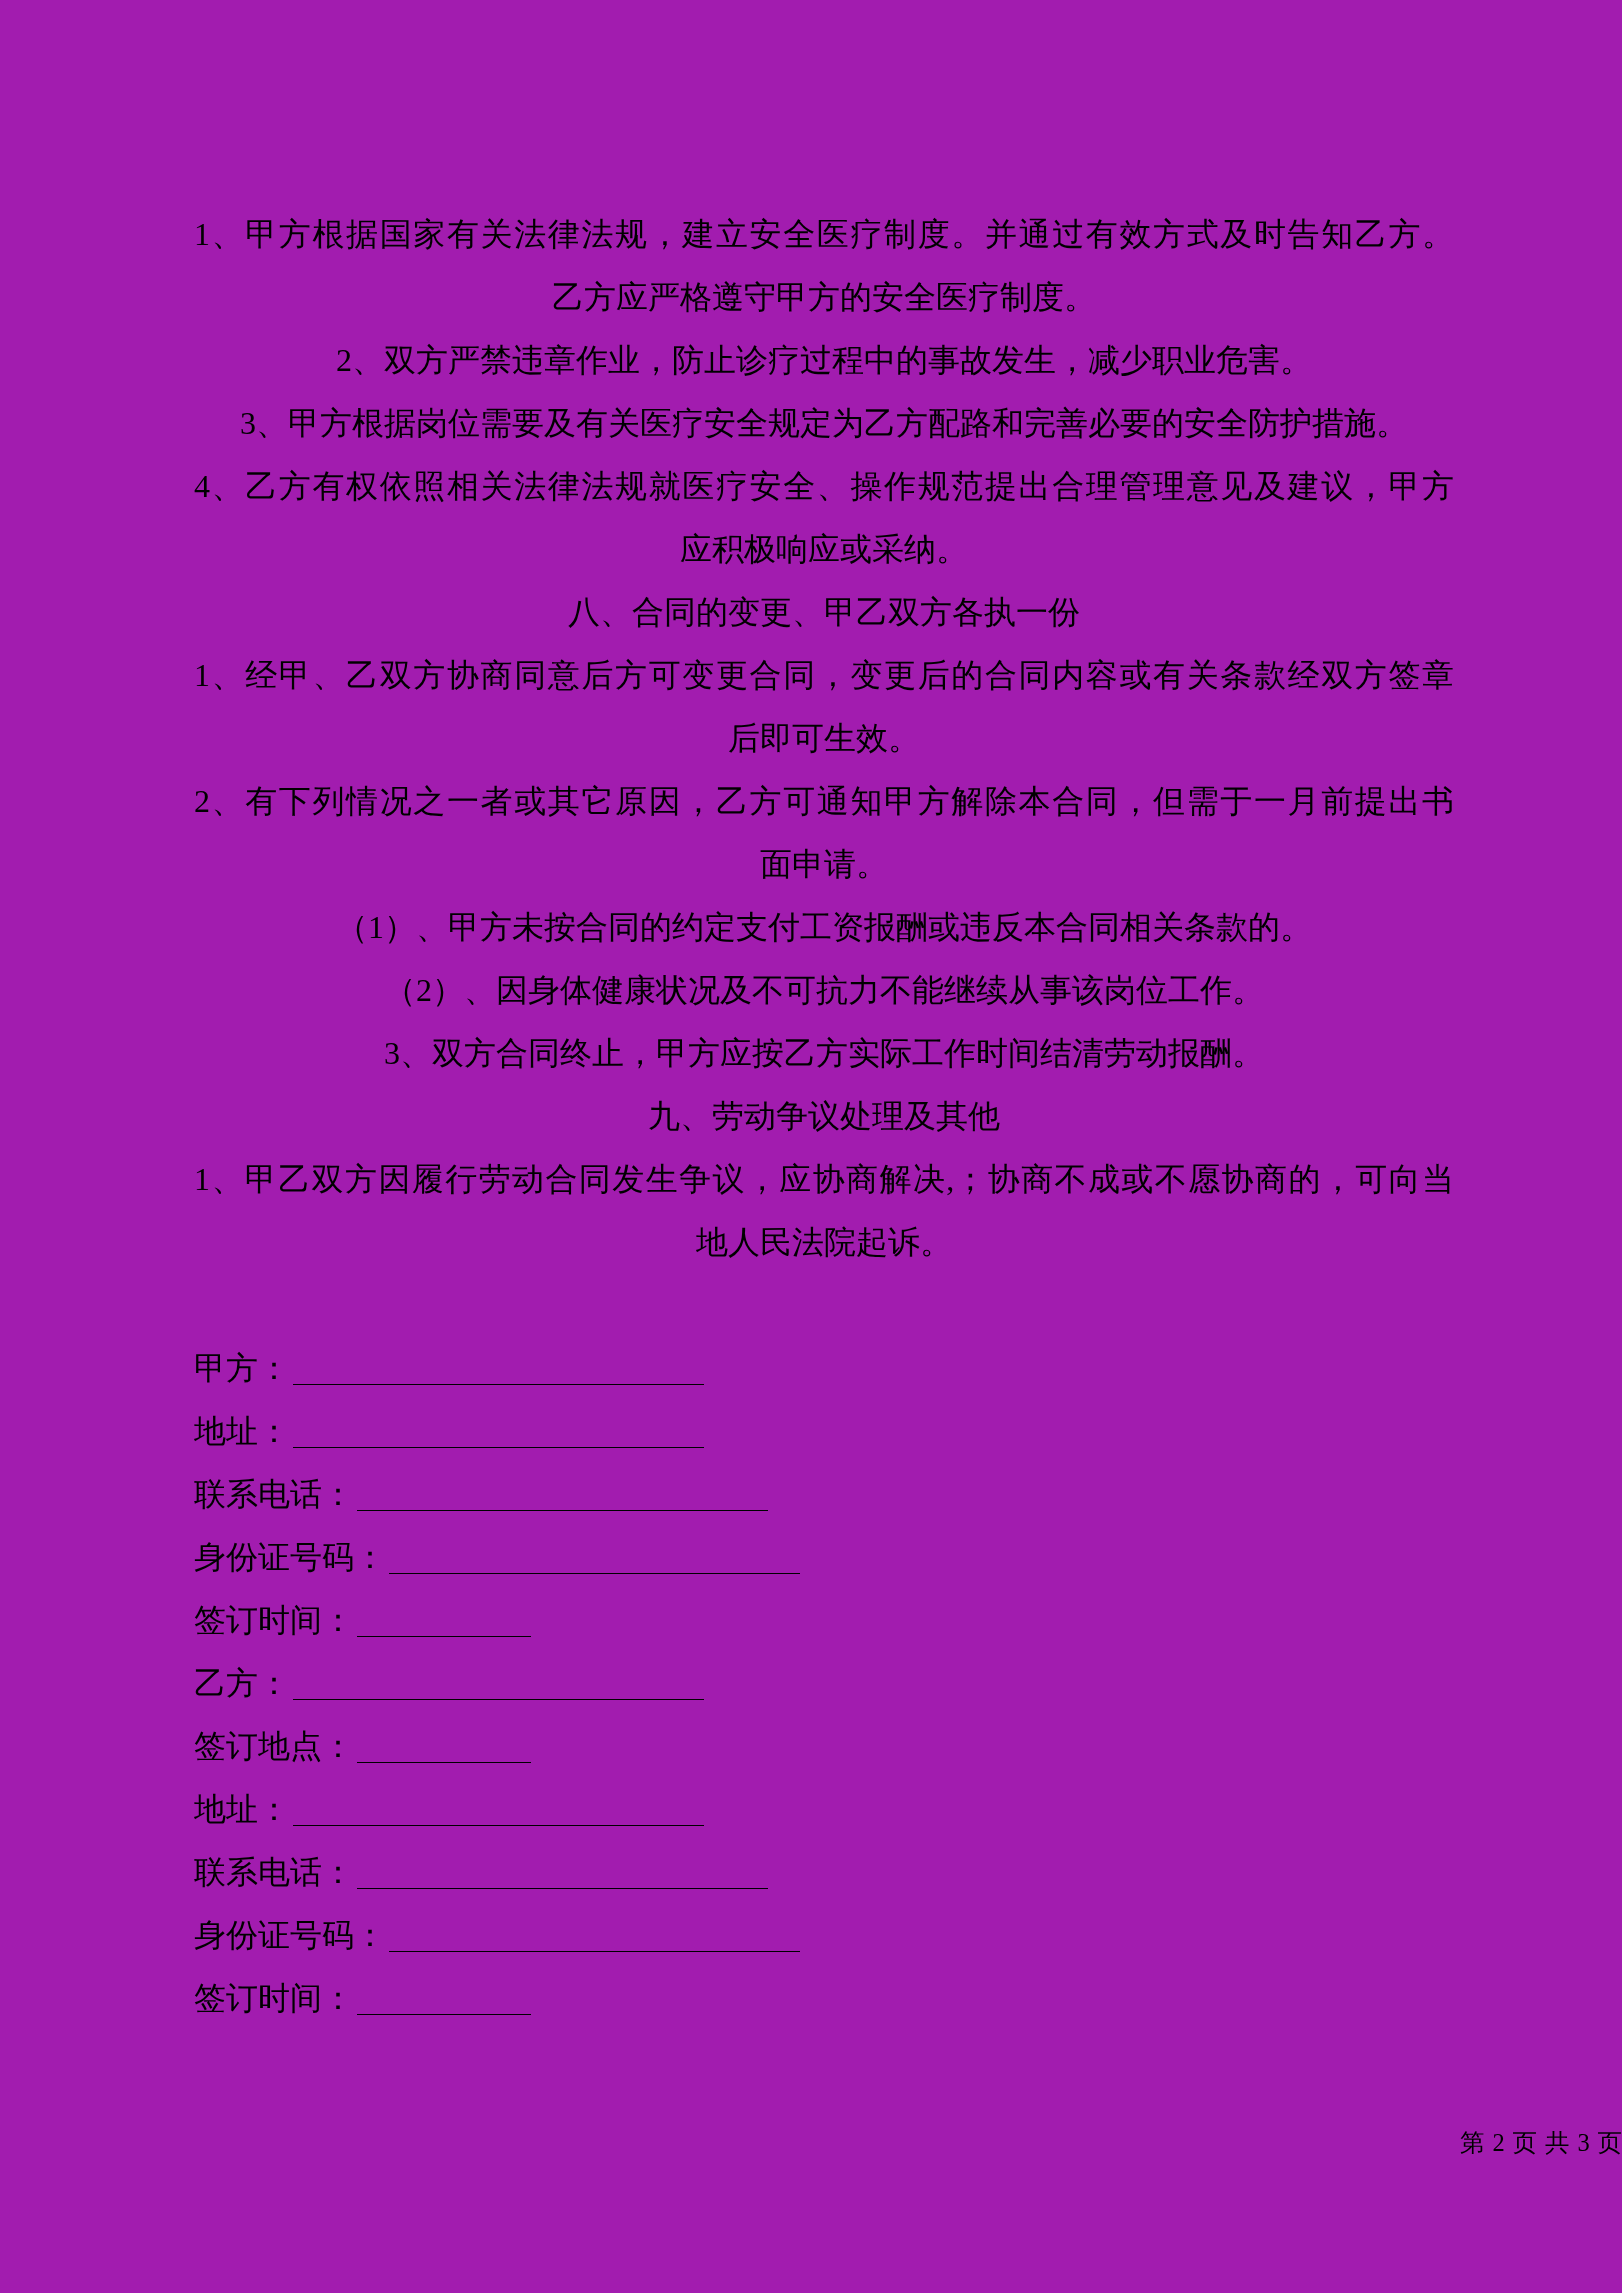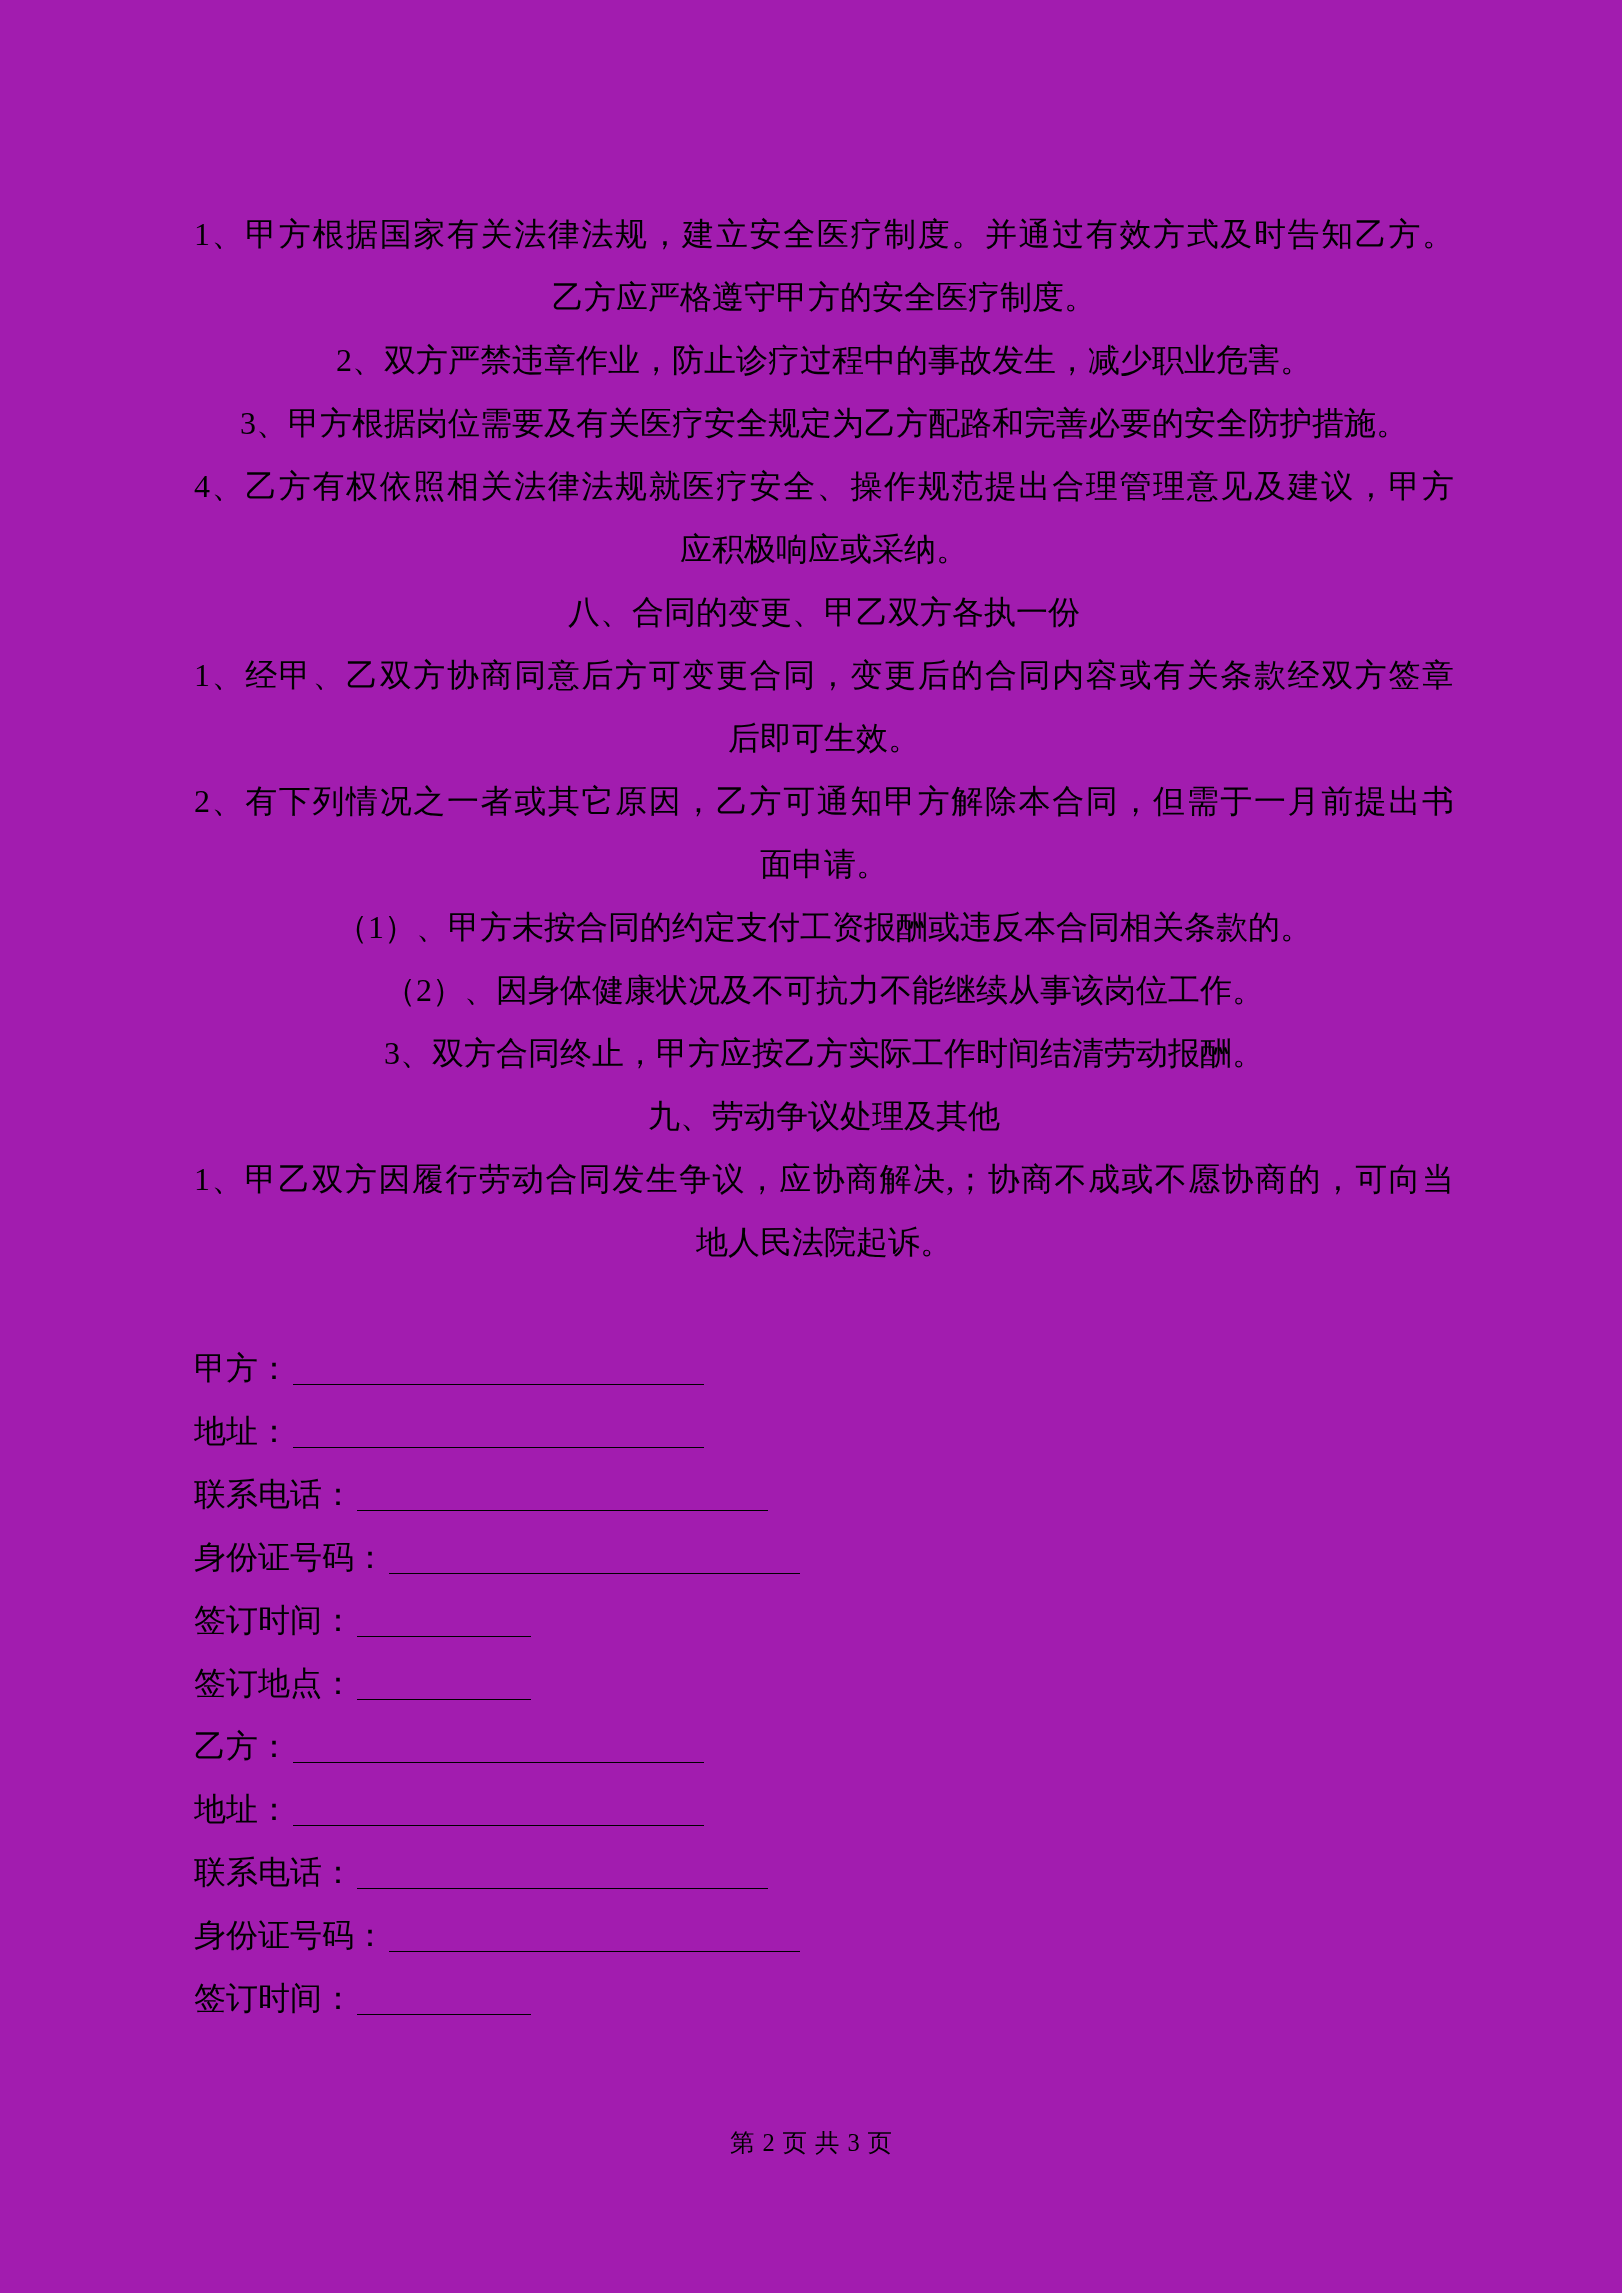--- a/index.html
+++ b/index.html
@@ -39,21 +39,21 @@
     display:inline-block;
     height:38px;
     border-bottom:1.8px solid #000000;
     vertical-align:-5.5px;
     margin-left:2.7px;
   }
   .footer{
     position:absolute;
     top:2126px;left:0;
     width:100%;
-    text-align:center;
+    text-align:right;
     font-size:24.5px;
     letter-spacing:0.9px;
   }
 </style>
 </head>
 <body>
 
 <div class="page">
 
   <div class="content">
@@ -87,24 +87,24 @@
     <div class="frow">
       <span class="flabel">联系电话：</span><span class="blank" style="width: 411px;"></span>
     </div>
     <div class="frow">
       <span class="flabel">身份证号码：</span><span class="blank" style="width: 411px;"></span>
     </div>
     <div class="frow">
       <span class="flabel">签订时间：</span><span class="blank" style="width: 174px;"></span>
     </div>
     <div class="frow">
-      <span class="flabel">签订地点：</span><span class="blank" style="width: 174px;"></span>
+      <span class="flabel">乙方：</span><span class="blank" style="width: 411px;"></span>
     </div>
     <div class="frow">
-      <span class="flabel">乙方：</span><span class="blank" style="width: 411px;"></span>
+      <span class="flabel">签订地点：</span><span class="blank" style="width: 174px;"></span>
     </div>
     <div class="frow">
       <span class="flabel">地址：</span><span class="blank" style="width: 411px;"></span>
     </div>
     <div class="frow">
       <span class="flabel">联系电话：</span><span class="blank" style="width: 411px;"></span>
     </div>
     <div class="frow">
       <span class="flabel">身份证号码：</span><span class="blank" style="width: 411px;"></span>
     </div>

